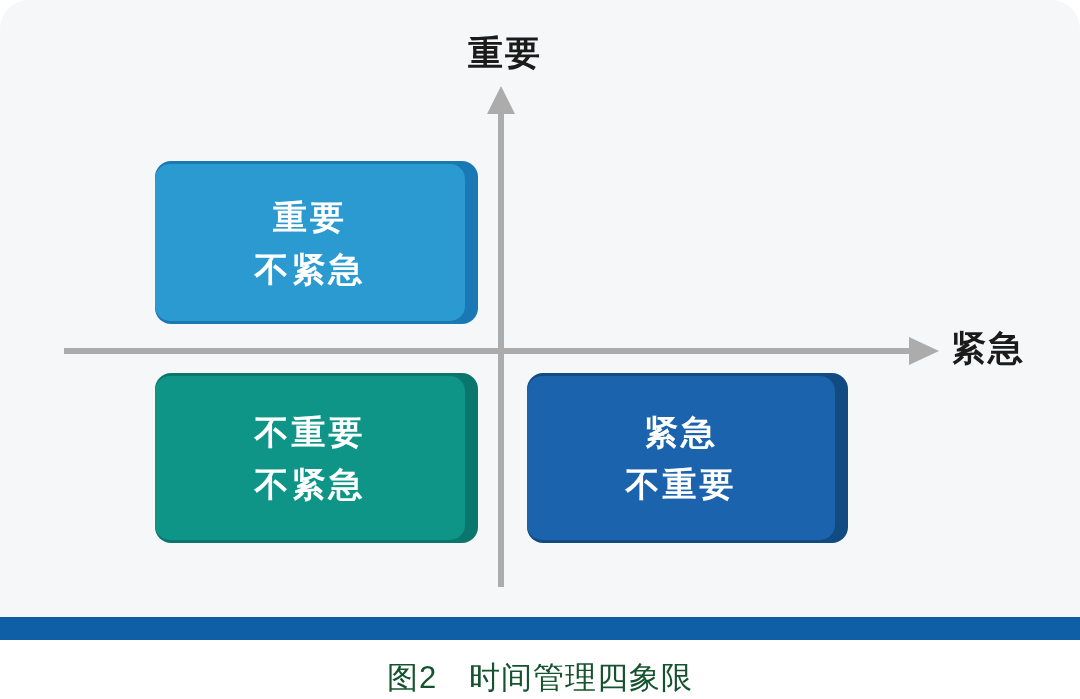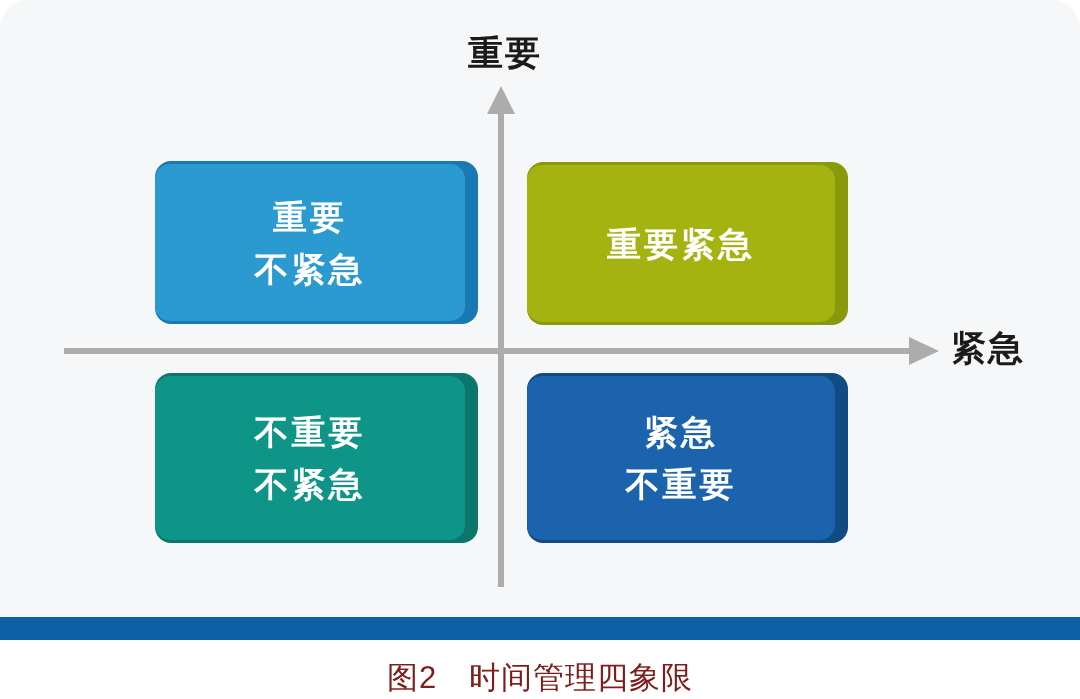--- a/index.html
+++ b/index.html
@@ -105,21 +105,21 @@
     position: absolute;
     left: 0; top: 617px;
     width: 1080px; height: 23px;
   }
   .caption {
     position: absolute;
     left: 0; top: 657px;
     width: 1080px;
     text-align: center;
     font-size: 31px;
-    color: #7f1d1d;
+    color: #14532d;
     letter-spacing: 1px;
   }
 </style>
 </head>
 <body>
 
 <div class="stage">
 
   <div class="diagram-area">
 
@@ -133,26 +133,20 @@
 
     <div class="x-axis-label">紧急</div>
 
     <div class="quad q-tl" style="background: rgb(26, 121, 180);">
       <div class="face" style="background: rgb(43, 154, 209);">
         <div class="quad-line">重要</div>
         <div class="quad-line">不紧急</div>
       </div>
     </div>
 
-    <div class="quad q-tr" style="background: rgb(137, 153, 11);">
-      <div class="face" style="background: rgb(165, 179, 16);">
-        <div class="quad-line">重要紧急</div>
-
-      </div>
-    </div>
 
     <div class="quad q-bl" style="background: rgb(10, 118, 108);">
       <div class="face" style="background: rgb(15, 148, 136);">
         <div class="quad-line">不重要</div>
         <div class="quad-line">不紧急</div>
       </div>
     </div>
 
     <div class="quad q-br" style="background: rgb(18, 75, 130);">
       <div class="face" style="background: rgb(27, 99, 173);">

